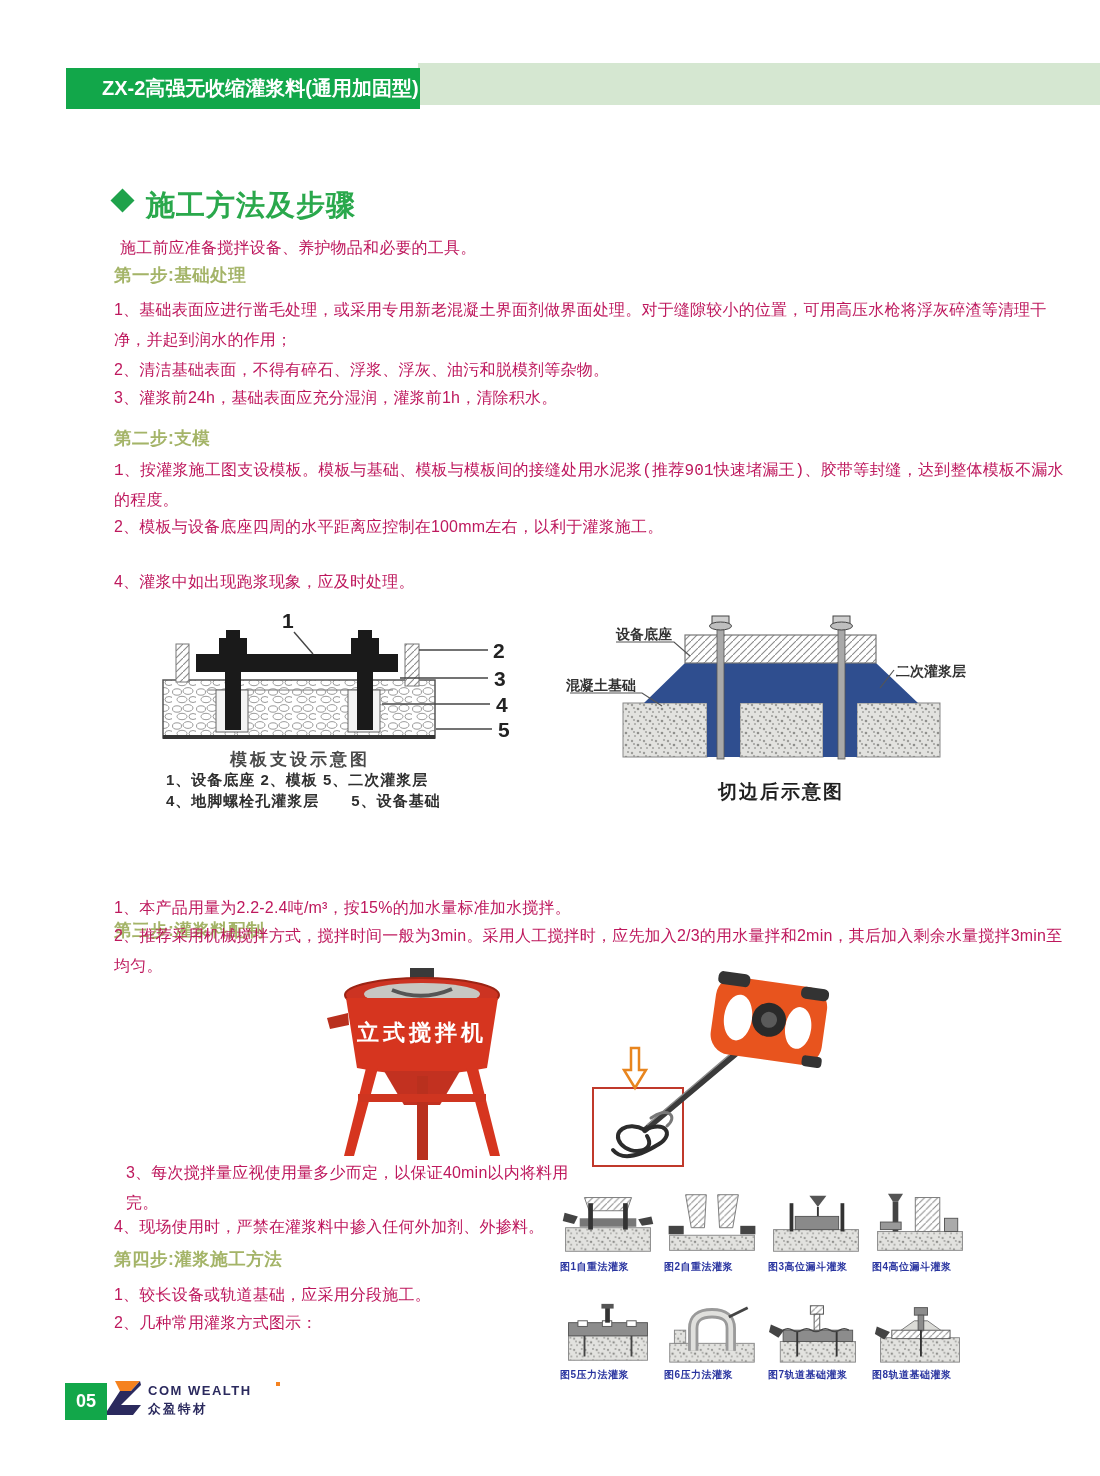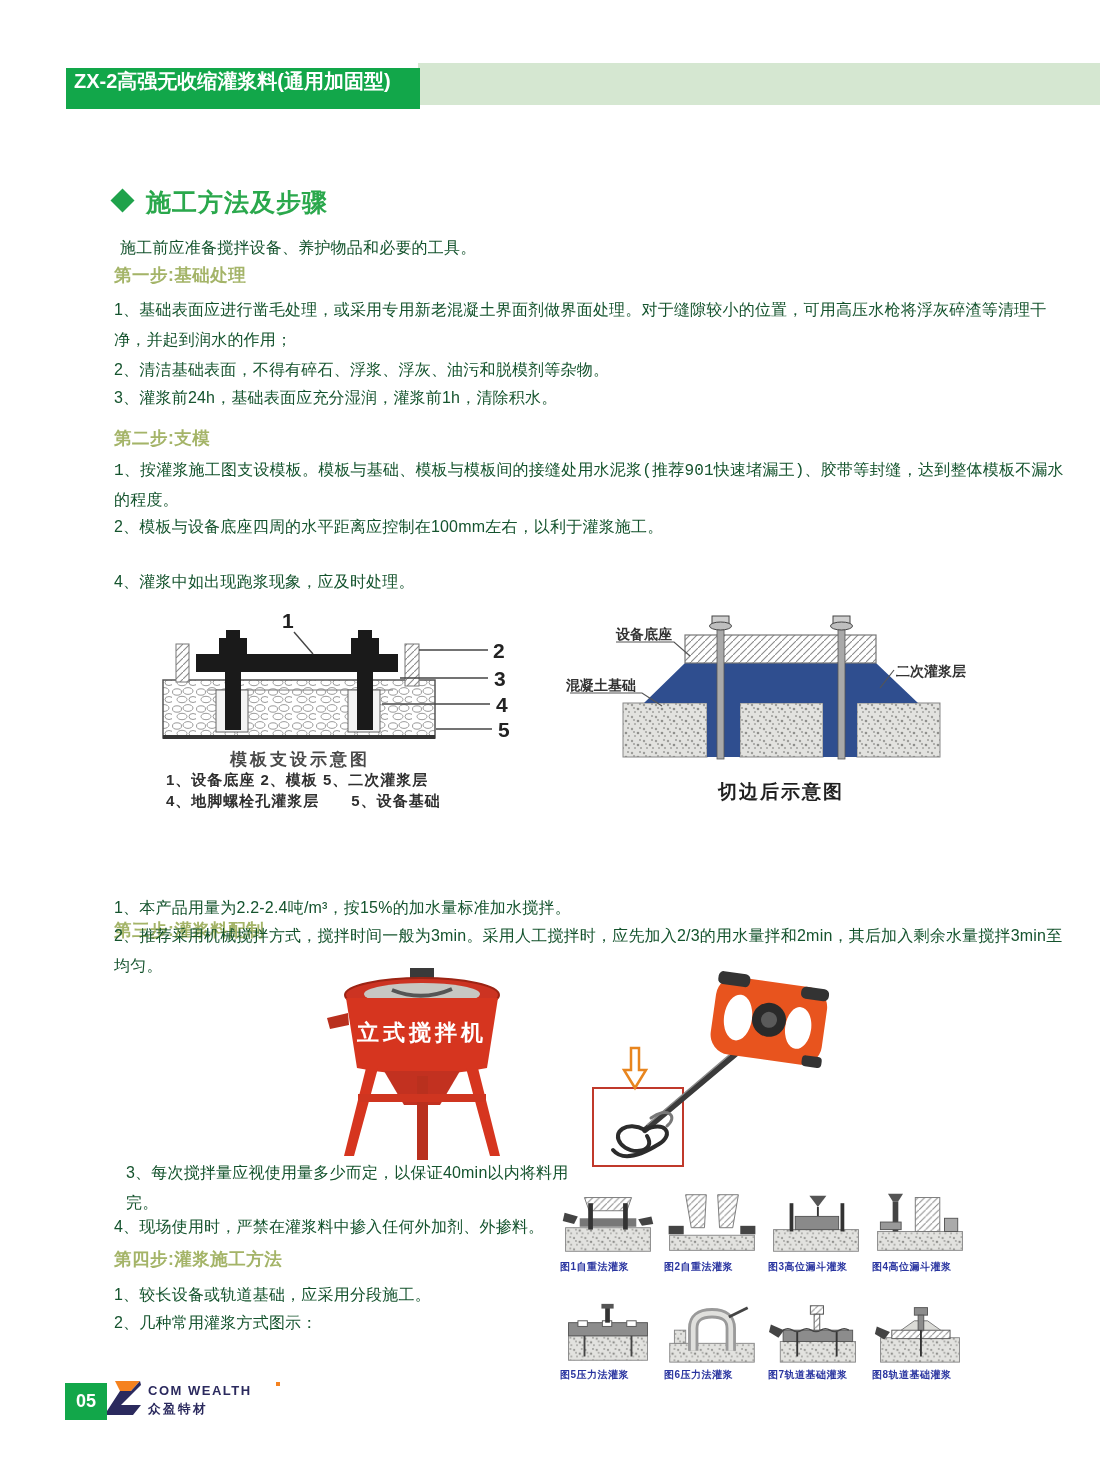--- a/index.html
+++ b/index.html
@@ -1,25 +1,25 @@
 <!DOCTYPE html>
 <html><head>
 <meta charset="utf-8">
 <style>
   html,body{margin:0;padding:0;background:#ffffff;}
   .page{position:relative;width:1100px;height:1476px;background:#ffffff;overflow:hidden;
         font-family:"Liberation Sans","DejaVu Sans",sans-serif;color:#3d3d3d;}
   .abs{position:absolute;}
-  .body-text{font-size:16px;line-height:30px;color:#14532d;letter-spacing:0.2px;}
+  .body-text{font-size:16px;line-height:30px;color:#be185d;letter-spacing:0.2px;}
   .step-head{font-size:17.5px;font-weight:bold;color:#a4b468;letter-spacing:0.5px;}
   .hdr-box{background:#12a74a;color:#ffffff;font-weight:bold;font-size:20px;
-           display:flex;padding-left:8px;box-sizing:border-box;}
+           display:flex;align-items:center;padding-left:36px;box-sizing:border-box;}
   .hdr-bar{background:#d5e7d1;}
   .diamond{width:17px;height:17px;background:#1fa24b;transform:rotate(45deg);}
-  .sec-title{font-size:25px;font-weight:bold;color:#2aa84c;letter-spacing:1px;}
+  .sec-title{font-size:29px;font-weight:bold;color:#2aa84c;letter-spacing:1px;}
   .diag-caption{font-weight:bold;color:#4a4a4a;}
   .legend{font-weight:bold;color:#2f2f2f;font-size:15px;letter-spacing:1px;}
   .fig-cell{position:absolute;}
   .fig-cap{font-size:10px;font-weight:bold;color:#2a35a0;letter-spacing:0.5px;white-space:nowrap;}
   .pgnum{background:#12a74a;color:#fff;font-size:18px;font-weight:bold;
          display:flex;align-items:center;justify-content:center;}
   .logo-en{color:#2b2a5e;font-weight:bold;font-size:13px;letter-spacing:1.5px;}
   .logo-cn{color:#2b2a5e;font-weight:bold;font-size:12.5px;letter-spacing:2.5px;}
 </style>
 </head>

